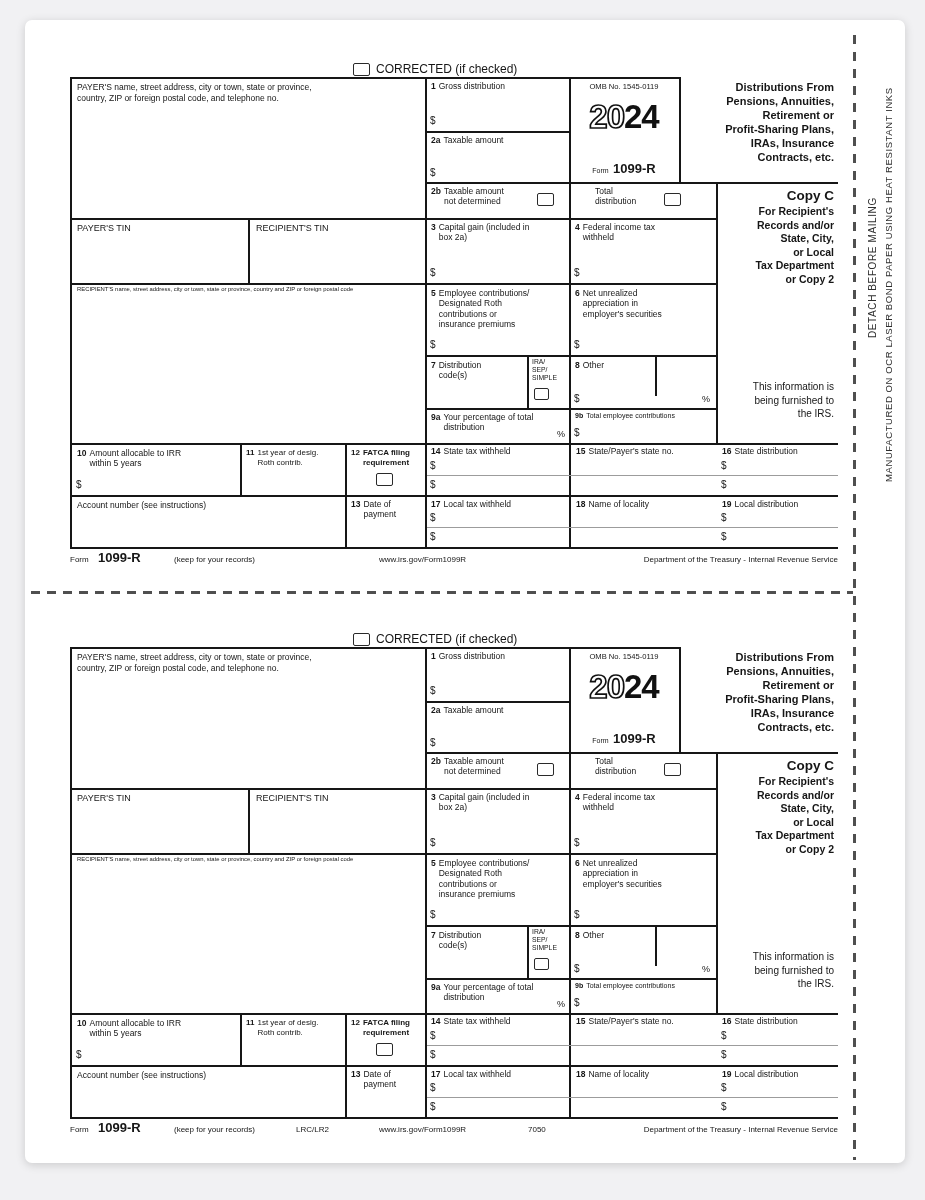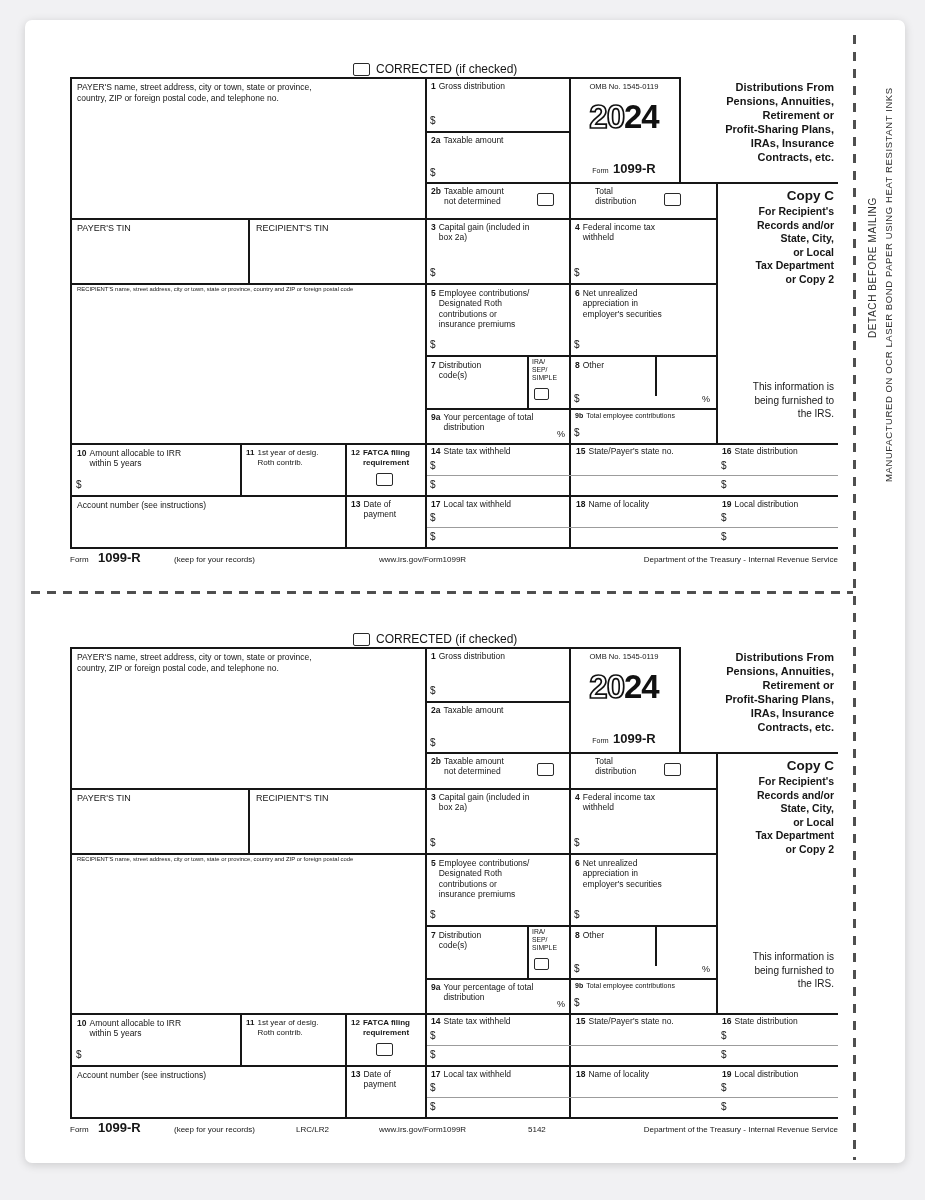--- a/index.html
+++ b/index.html
@@ -469,16 +469,16 @@
         <span class="lbl">Local distribution</span>
     </div>
     <span class="dollar" style="left:651px;top:451px;">$</span>
     <span class="dollar" style="left:651px;top:470px;">$</span>
 
     <span class="txt" style="left:0;top:493px;font-size:8px;">Form</span>
     <span class="txt" style="left:28px;top:488px;font-size:13px;font-weight:bold;">1099-R</span>
     <span class="txt" style="left:104px;top:493px;font-size:8px;">(keep for your records)</span>
     <span class="txt" style="left:226px;top:493px;font-size:8px;">LRC/LR2</span>
     <span class="txt" style="left:309px;top:493px;font-size:8px;">www.irs.gov/Form1099R</span>
-    <span class="txt" style="left:458px;top:493px;font-size:8px;">5142</span>
+    <span class="txt" style="left:458px;top:493px;font-size:8px;">7050</span>
     <span class="txt" style="right:0;top:493px;font-size:8px;text-align:right;">Department of the Treasury - Internal Revenue Service</span>
   </div>
   </div>
 
 </body></html>

